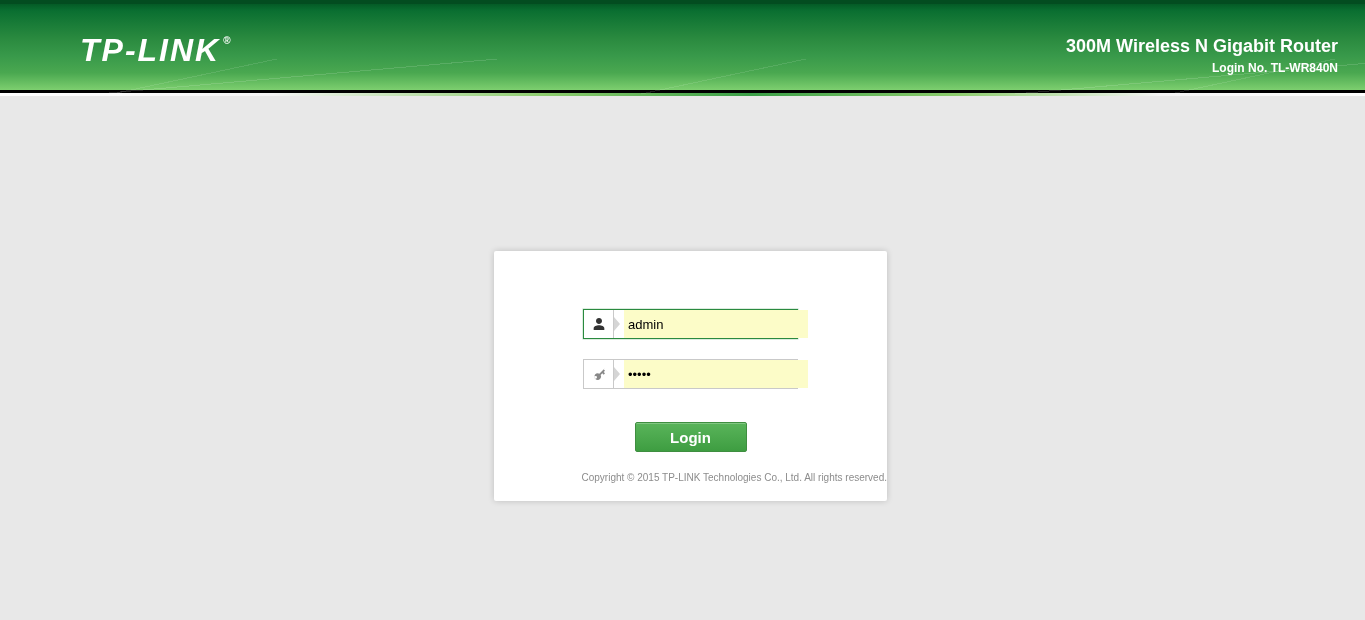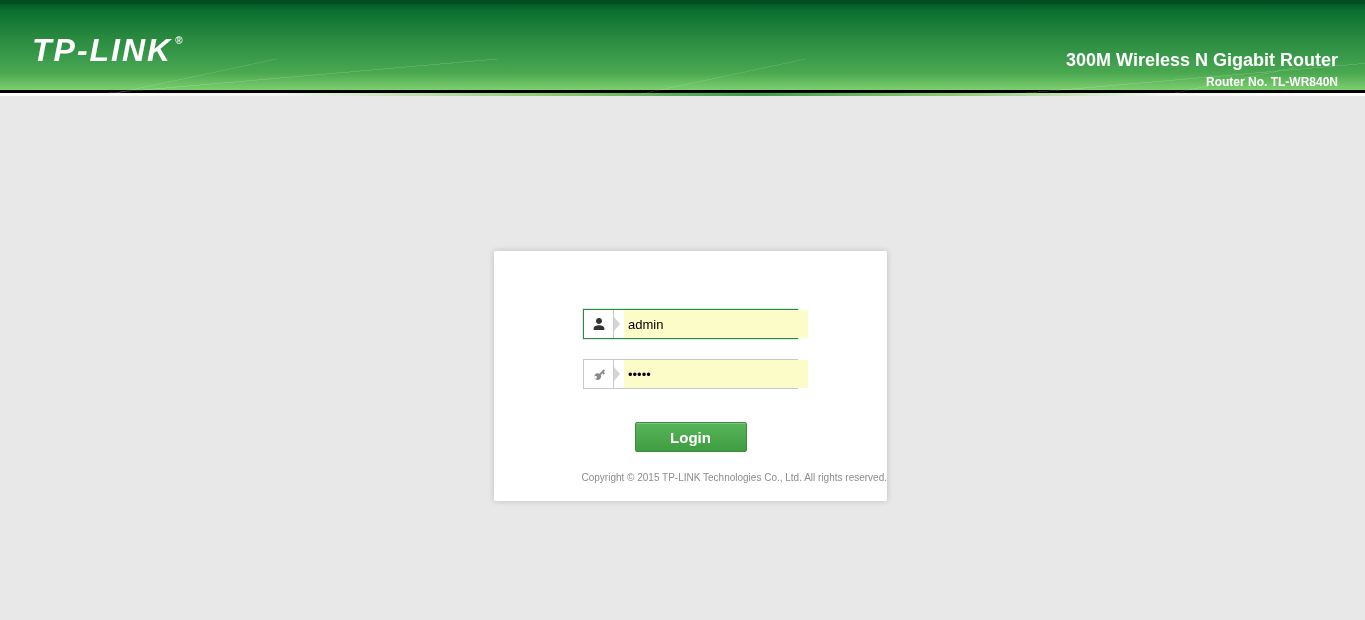--- a/index.html
+++ b/index.html
@@ -23,25 +23,25 @@
     background:
       repeating-linear-gradient(-5deg, transparent 0 30px, rgba(255,255,255,0.22) 30px 31px, transparent 31px 80px),
       repeating-linear-gradient(-12deg, transparent 0 40px, rgba(255,255,255,0.18) 40px 41px, transparent 41px 110px);
     pointer-events: none;
     opacity: .6;
   }
   .header .logo-wrap { position: absolute; left: 32px; top: 28px; }
   .logo-text {
     color: #fff; font-weight: 900; font-style: italic;
     font-size: 32px; letter-spacing: 2px;
-    display: inline-flex; align-items: center;
+    display: inline-flex; align-items: center; margin-left: 48px;
   }
   .logo-text .reg { font-size: 10px; margin-left: 3px; position: relative; top: -10px; font-style: normal; letter-spacing: 0; }
 
-  .header-right { position: absolute; right: 27px; top: 32px; text-align: right; color: #fff; margin-top: 14px; }
+  .header-right { position: absolute; right: 27px; top: 32px; text-align: right; color: #fff; }
   .product-name { font-size: 18px; font-weight: bold; }
   .model-no { font-size: 12px; font-weight: bold; margin-top: 4px; }
 
   .divider-line {
     width: 100%; height: 3px; background: #000;
   }
   .sub-gradient {
     width: 100%; height: 3px;
     background: linear-gradient(to right, #ffffff 0%, #f5f5f5 20%, #8dcc6e 40%, #3a9e47 55%, #8dcc6e 70%, #f5f5f5 85%, #ffffff 100%);
   }
@@ -129,21 +129,21 @@
 
 <div class="header">
   <div class="logo-wrap">
     <span class="logo-text">
       <span>TP-LINK</span>
       <span class="reg">®</span>
     </span>
   </div>
   <div class="header-right">
     <div class="product-name">300M Wireless N Gigabit Router</div>
-    <div class="model-no">Router No. TL-WR840N</div>
+    <div class="model-no">Login No. TL-WR840N</div>
   </div>
 </div>
 <div class="divider-line"></div>
 <div class="sub-gradient"></div>
 
 <div class="center-area">
   <div class="login-panel">
 
     <div class="field-row focused">
       <div class="icon-cell">

